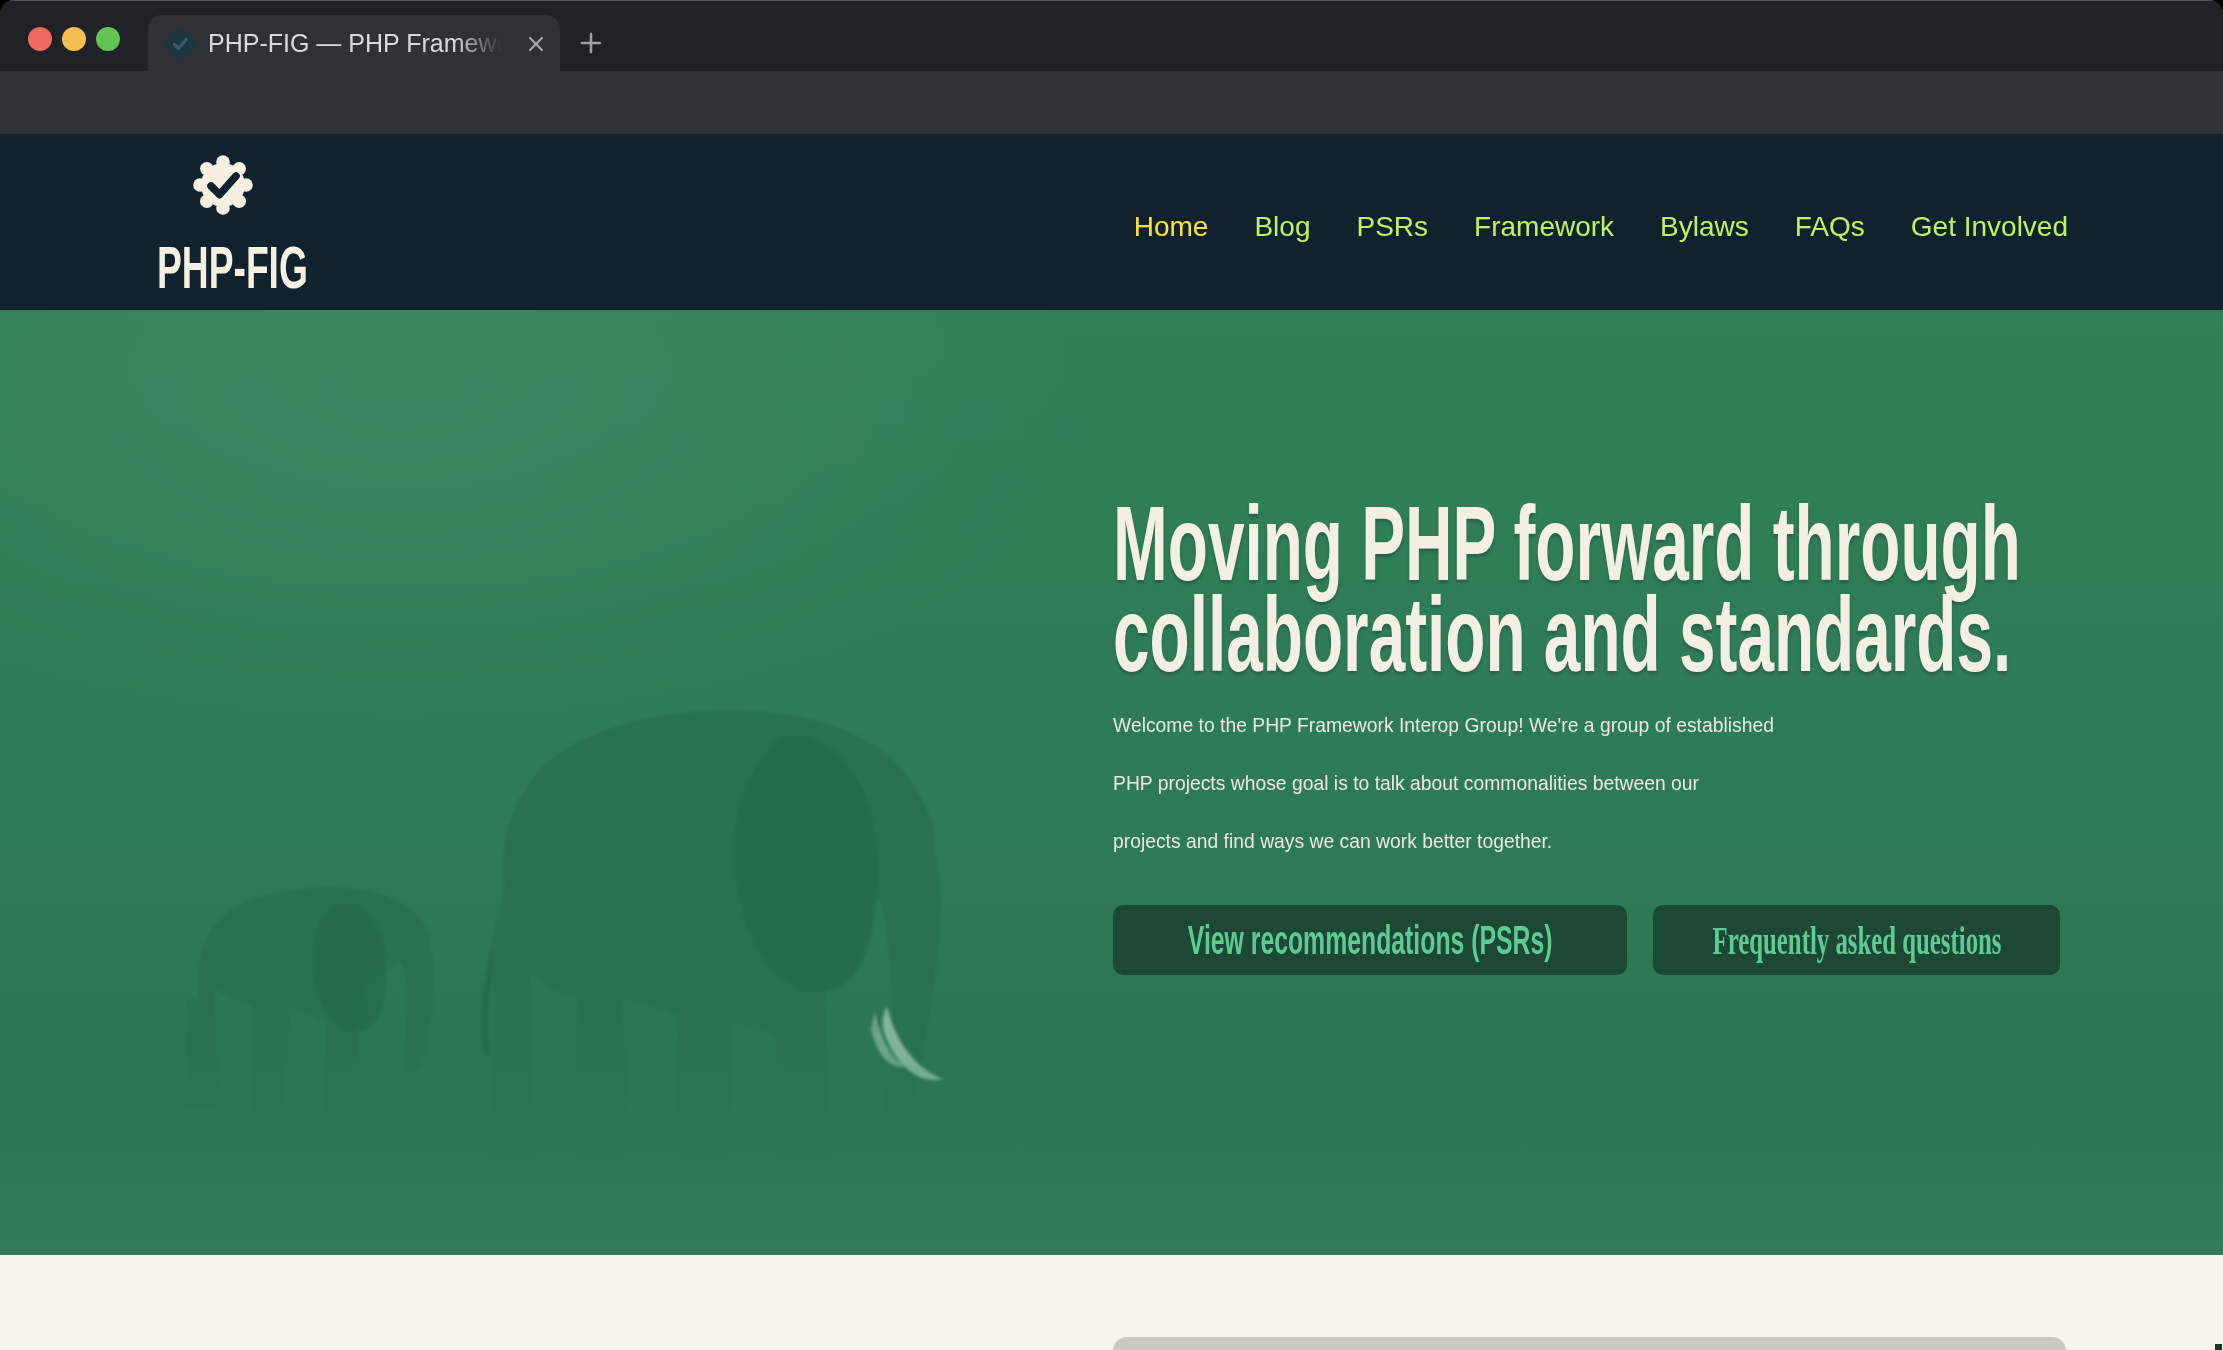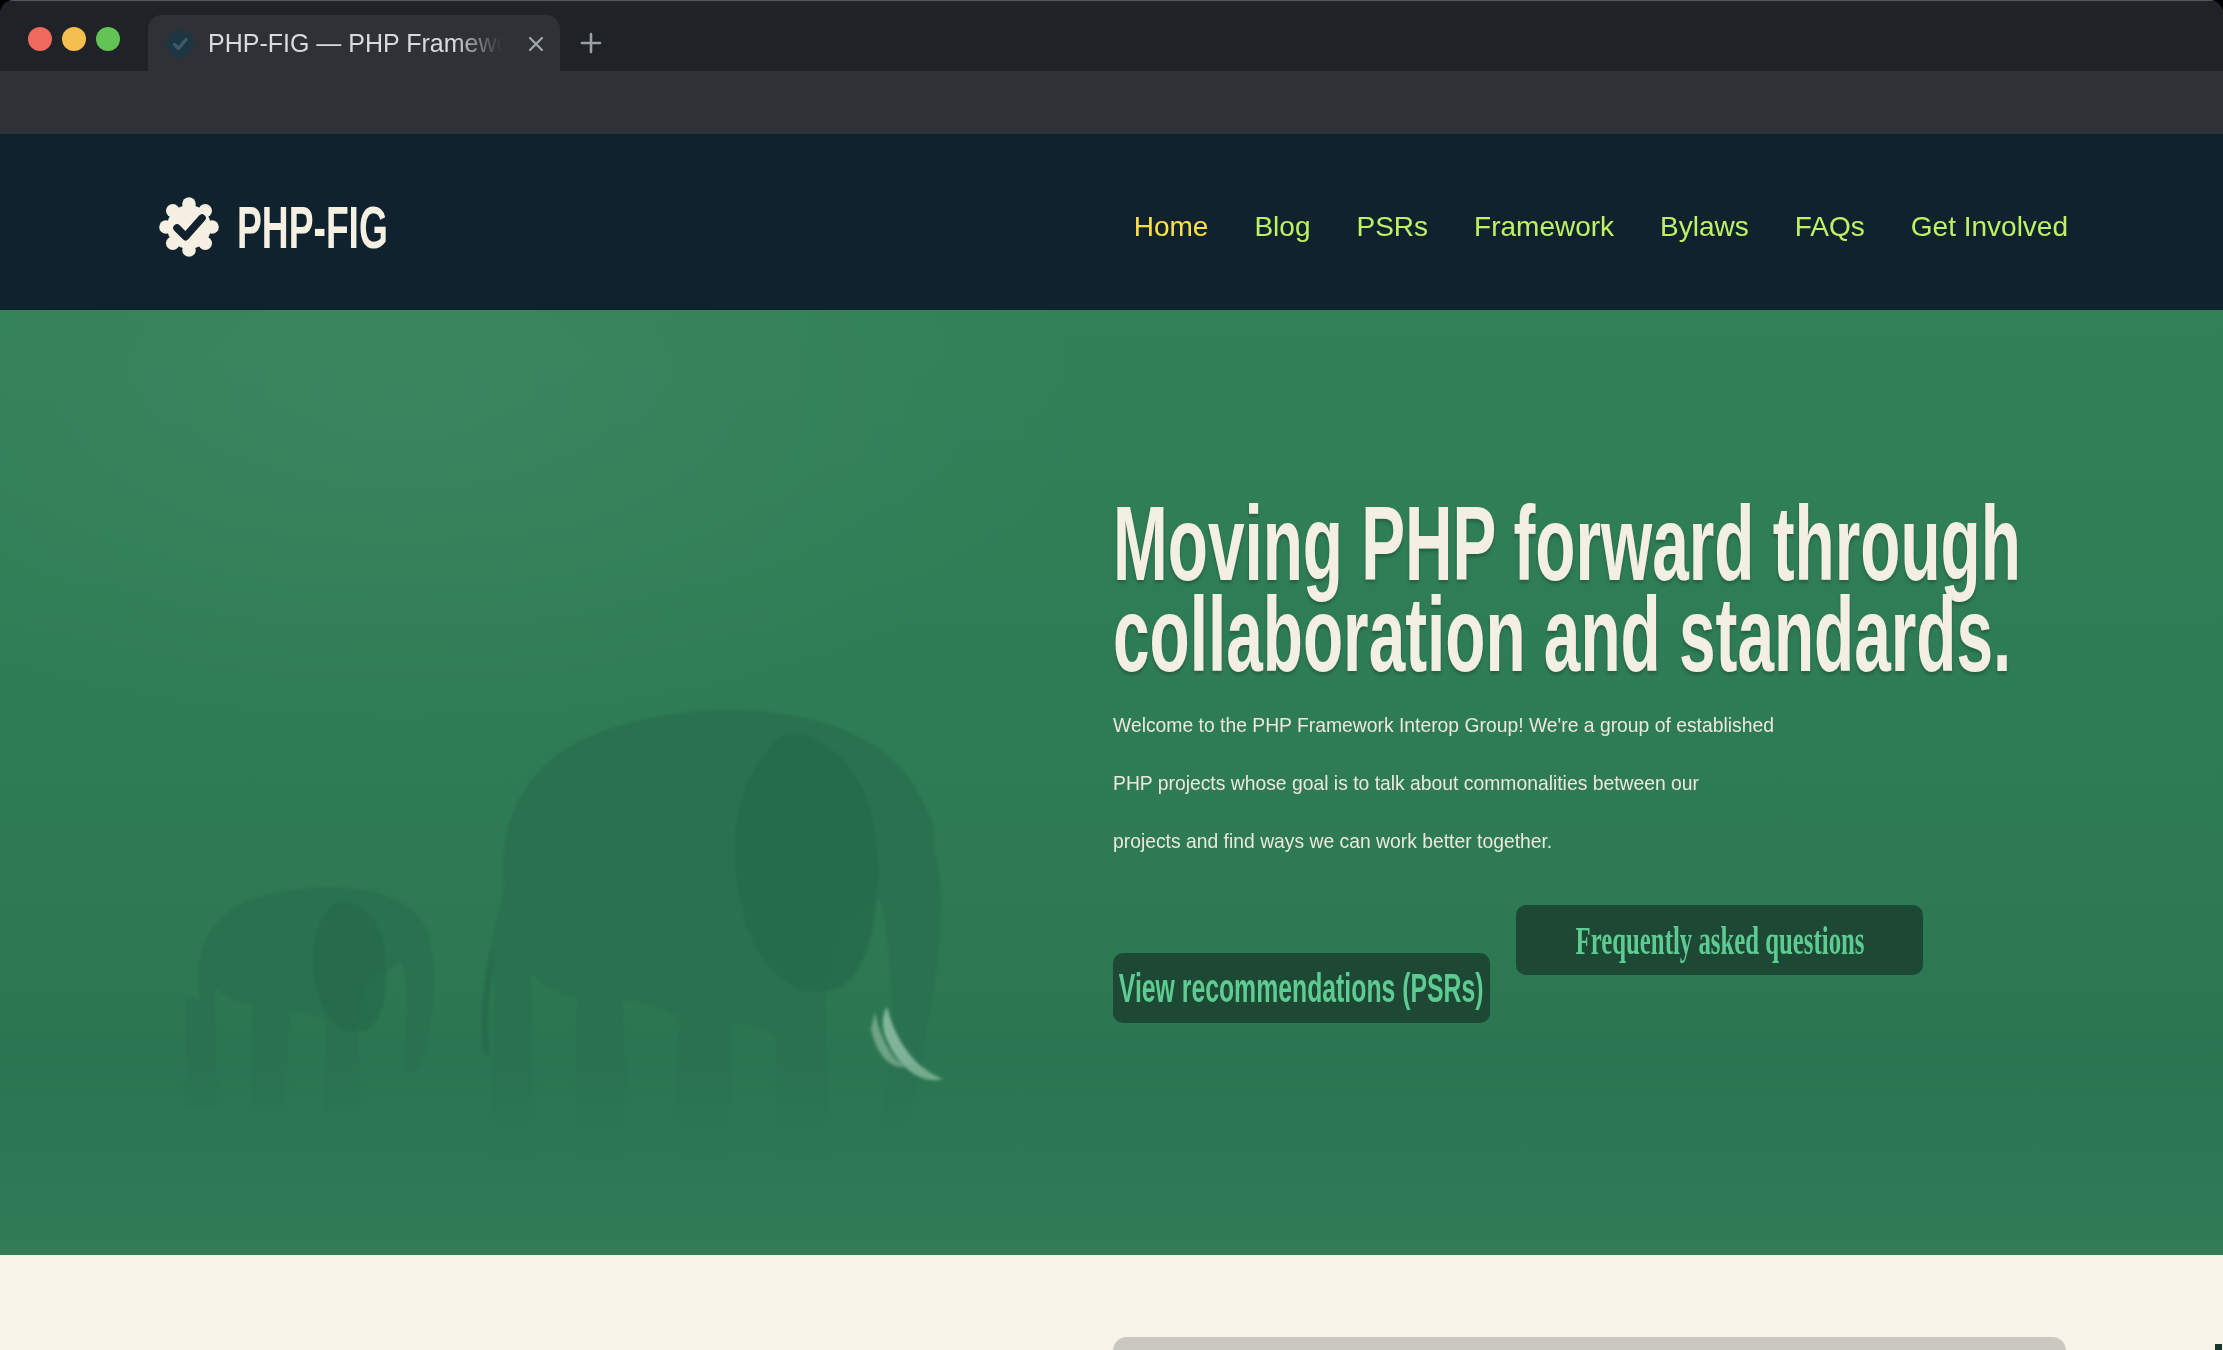--- a/index.html
+++ b/index.html
@@ -40,21 +40,21 @@
   .menu-ico { position:absolute; left:2175px; top:87px; width:22px; height:30px; cursor:pointer; }
 
   svg .st { fill:none; stroke:#d7dadd; stroke-width:2.6; stroke-linecap:round; stroke-linejoin:round; }
   svg .st-dim { stroke:#7a8085; }
   svg .fl { fill:#d7dadd; }
 
   
   .site-header { position:absolute; left:0; top:134px; width:100%; height:176px;
                  background:#0f222e; display:flex; align-items:center;
                  padding:10px 155px 0 157px; }
-  .logo { display:flex; align-items:center; gap:16px; cursor:pointer; }
+  .logo { display:flex; align-items:flex-end; gap:16px; cursor:pointer;flex-direction:column; }
   .logo-badge { width:64px; height:64px; }
   .logo-text { font-size:60px; font-weight:bold; color:#f5f0e2; letter-spacing:0;
                transform:scaleX(0.62); transform-origin:0 50%; white-space:nowrap; width:98px; }
   .main-nav { margin-left:auto; display:flex; align-items:center; gap:46px; }
   .nav-link { font-size:28px; color:#bef264; cursor:pointer; white-space:nowrap; }
   .nav-link.active { color:#fde047; }
 
   
   .hero { position:absolute; left:0; top:310px; width:100%; height:945px; overflow:hidden;
           background:linear-gradient(180deg,#318057 0%,#2e7c55 45%,#2c7853 72%,#286f4e 100%); }
@@ -68,21 +68,21 @@
   .hero-content { position:absolute; left:1113px; top:0; width:1000px; height:100%; }
   .hero-h1 { position:absolute; left:0; top:188px; color:#f3efe2;
              font-size:106px; font-weight:bold; line-height:91px;
              text-shadow:0 3px 4px rgba(0,0,0,0.22); }
   .hero-h1 .line { transform:scaleX(0.62); transform-origin:0 50%; white-space:nowrap; }
   .hero-p { position:absolute; left:0; top:386px; color:#ece8db; font-size:21px; line-height:58px; }
   .hero-p .pline { transform:scaleX(0.92); transform-origin:0 50%; white-space:nowrap; }
   .hero-buttons { position:absolute; left:0; top:595px; display:flex; gap:26px; }
   .hero-btn { height:70px; background:#1d4834; border-radius:10px; border:none;
               display:flex; align-items:center; justify-content:center; cursor:pointer; }
-  .hero-btn.primary { width:377px;margin-top:48px; } .hero-btn.secondary { width:407px;font-family:Liberation Serif, serif; }
+  .hero-btn.primary { width:514px; } .hero-btn.secondary { width:407px;font-family:Liberation Serif, serif; }
   .hero-btn span { color:#5ecb93; font-size:40px; font-weight:bold;
                    transform:scaleX(0.62); white-space:nowrap; }
 
   
   .next-section { position:absolute; left:0; top:1255px; width:100%; height:95px; background:#f7f3e9; }
   .card-peek { position:absolute; left:1113px; top:82px; width:953px; height:14px;
                background:#cbc8c0; border-radius:16px 16px 0 0; }
   .corner-speck { position:absolute; right:1px; bottom:0; width:7px; height:6px; background:#17352a; }
 </style>
 </head>

